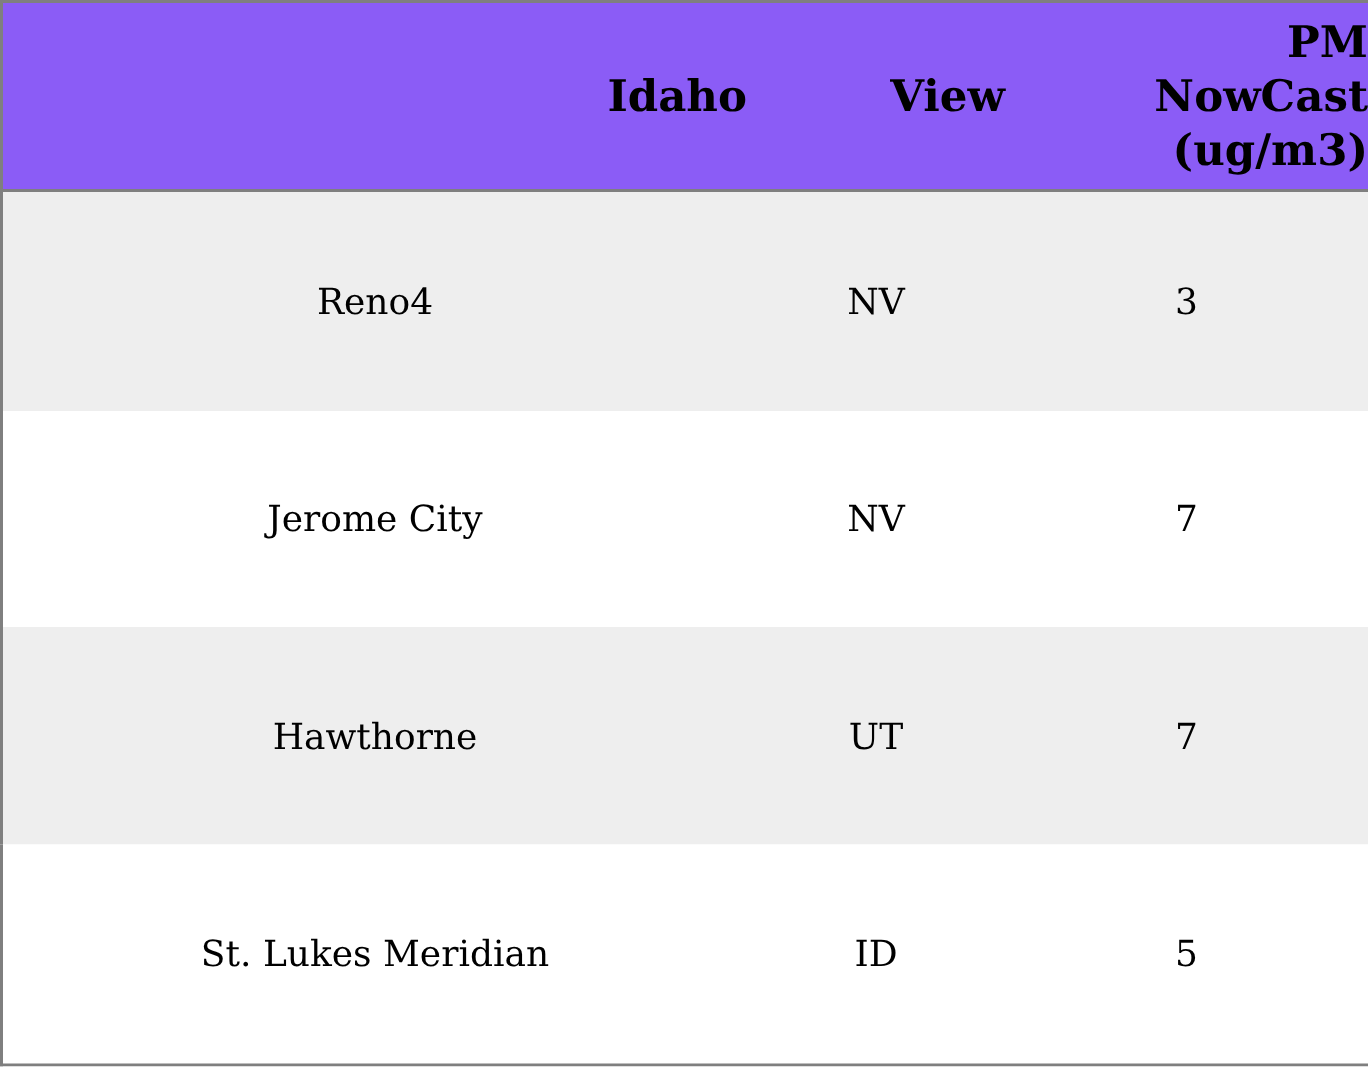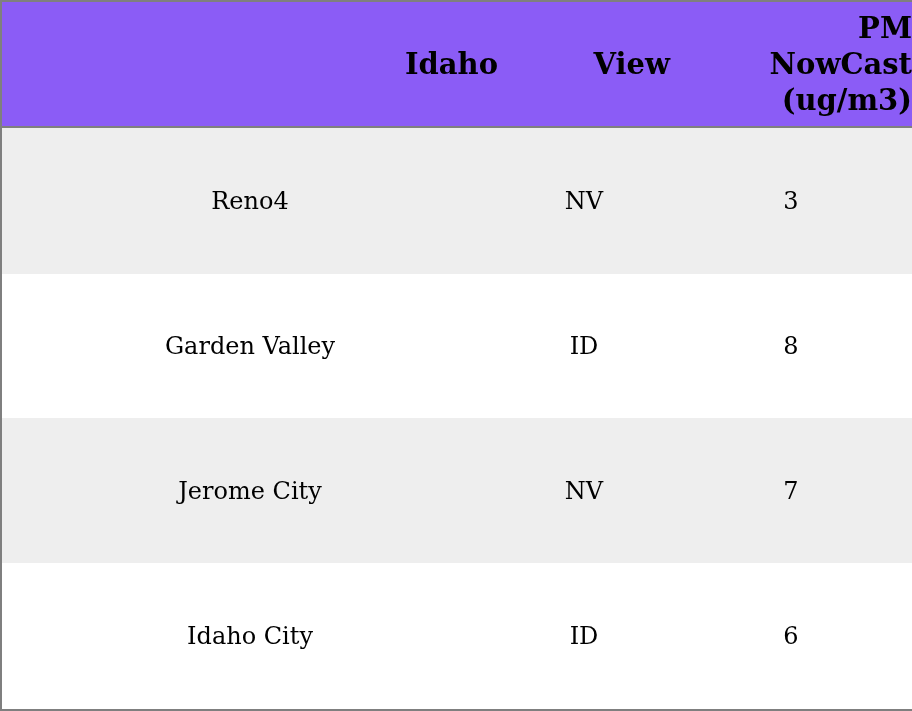--- a/index.html
+++ b/index.html
@@ -64,28 +64,28 @@
 (ug/m3)</th>
     </tr>
   </thead>
   <tbody>
     <tr>
       <td>Reno4</td>
       <td>NV</td>
       <td>3</td>
     </tr>
     <tr>
-      <td>Garden Valley</td>
-      <td>ID</td>
-      <td>8</td>
-    </tr>
-    <tr>
       <td>Jerome City</td>
       <td>NV</td>
       <td>7</td>
     </tr>
     <tr>
-      <td>Idaho City</td>
+      <td>Hawthorne</td>
+      <td>UT</td>
+      <td>7</td>
+    </tr>
+    <tr>
+      <td>St. Lukes Meridian</td>
       <td>ID</td>
-      <td>6</td>
+      <td>5</td>
     </tr>
   </tbody>
 </table>
 
 </body></html>

